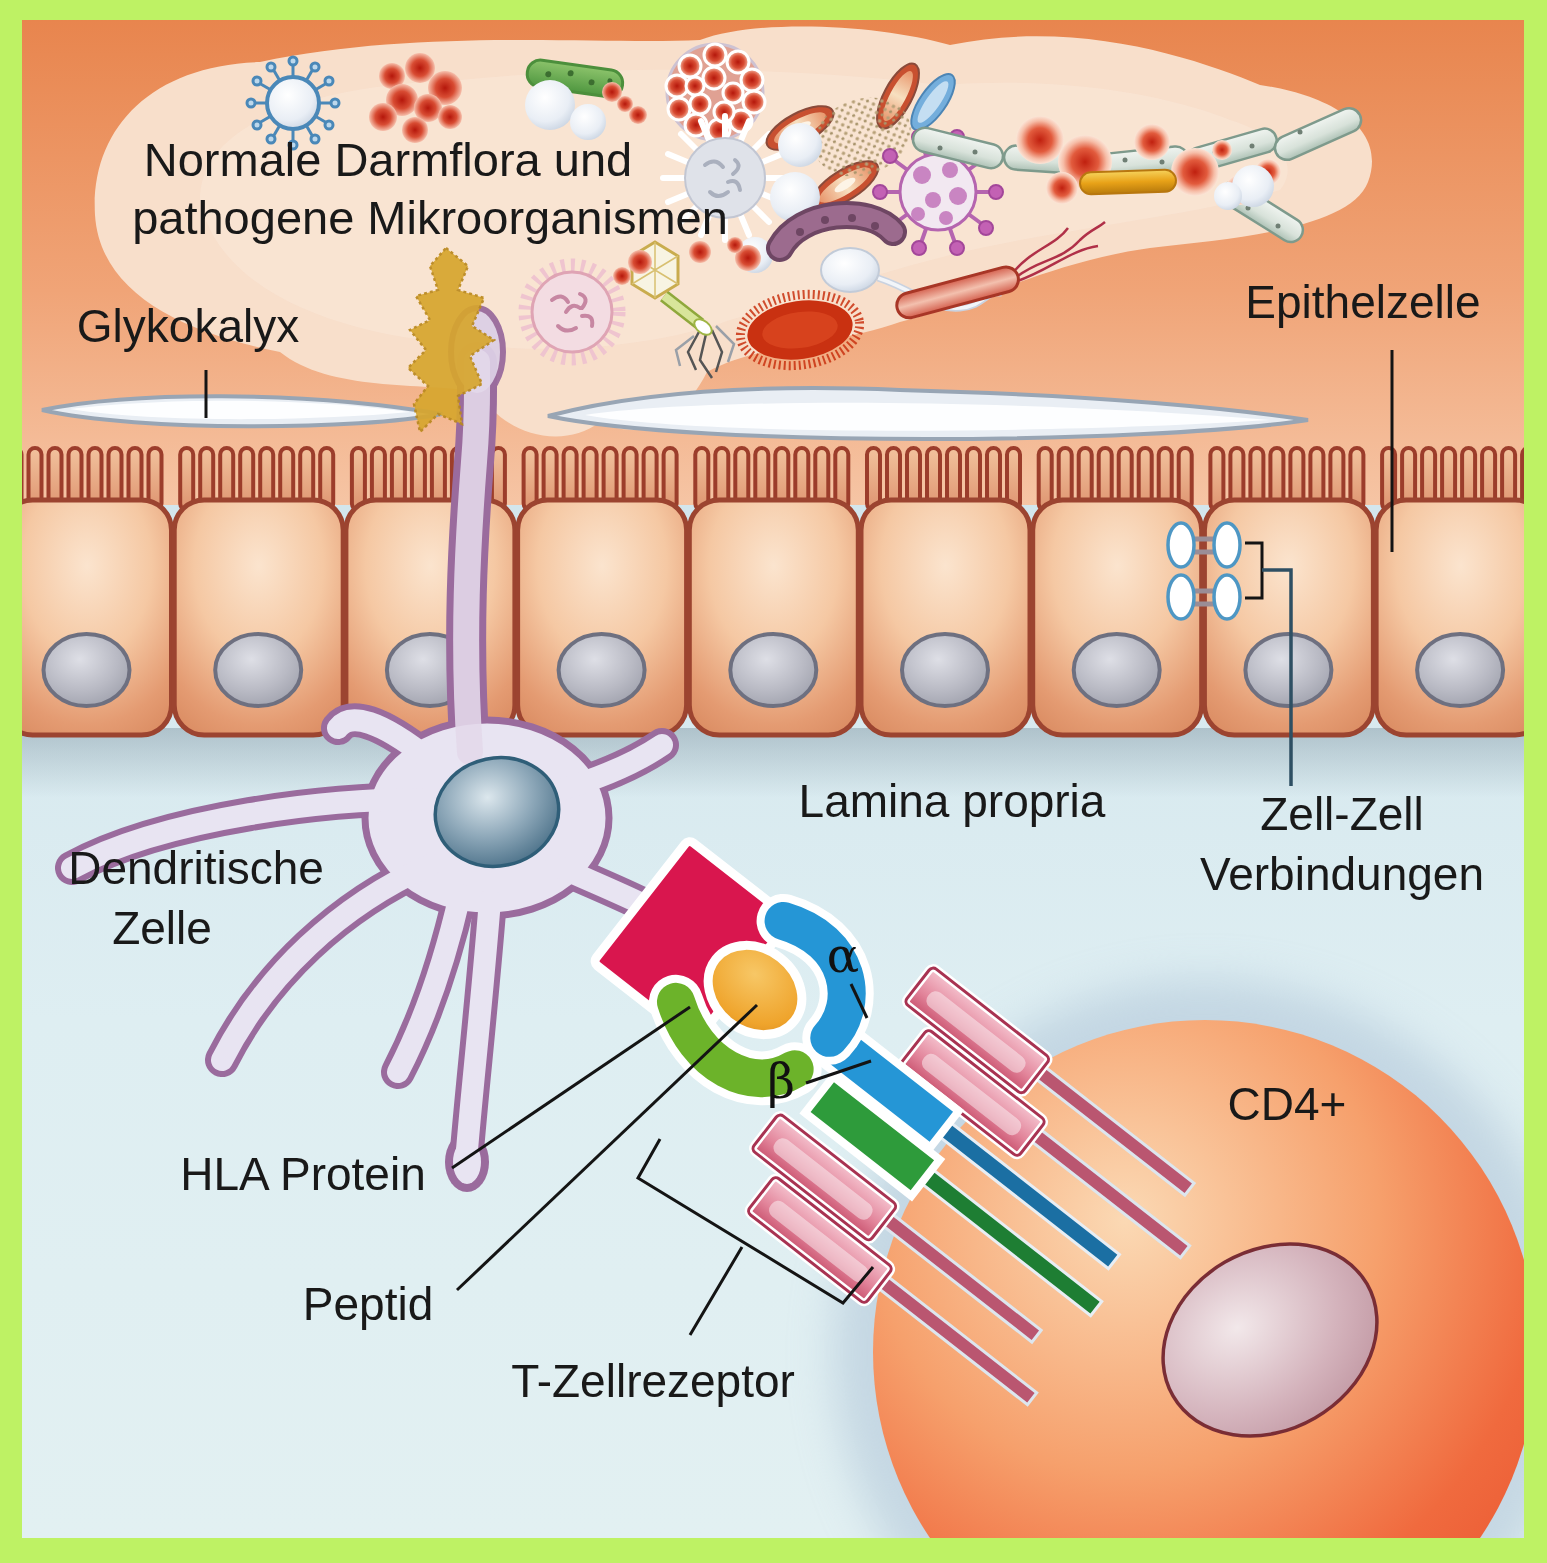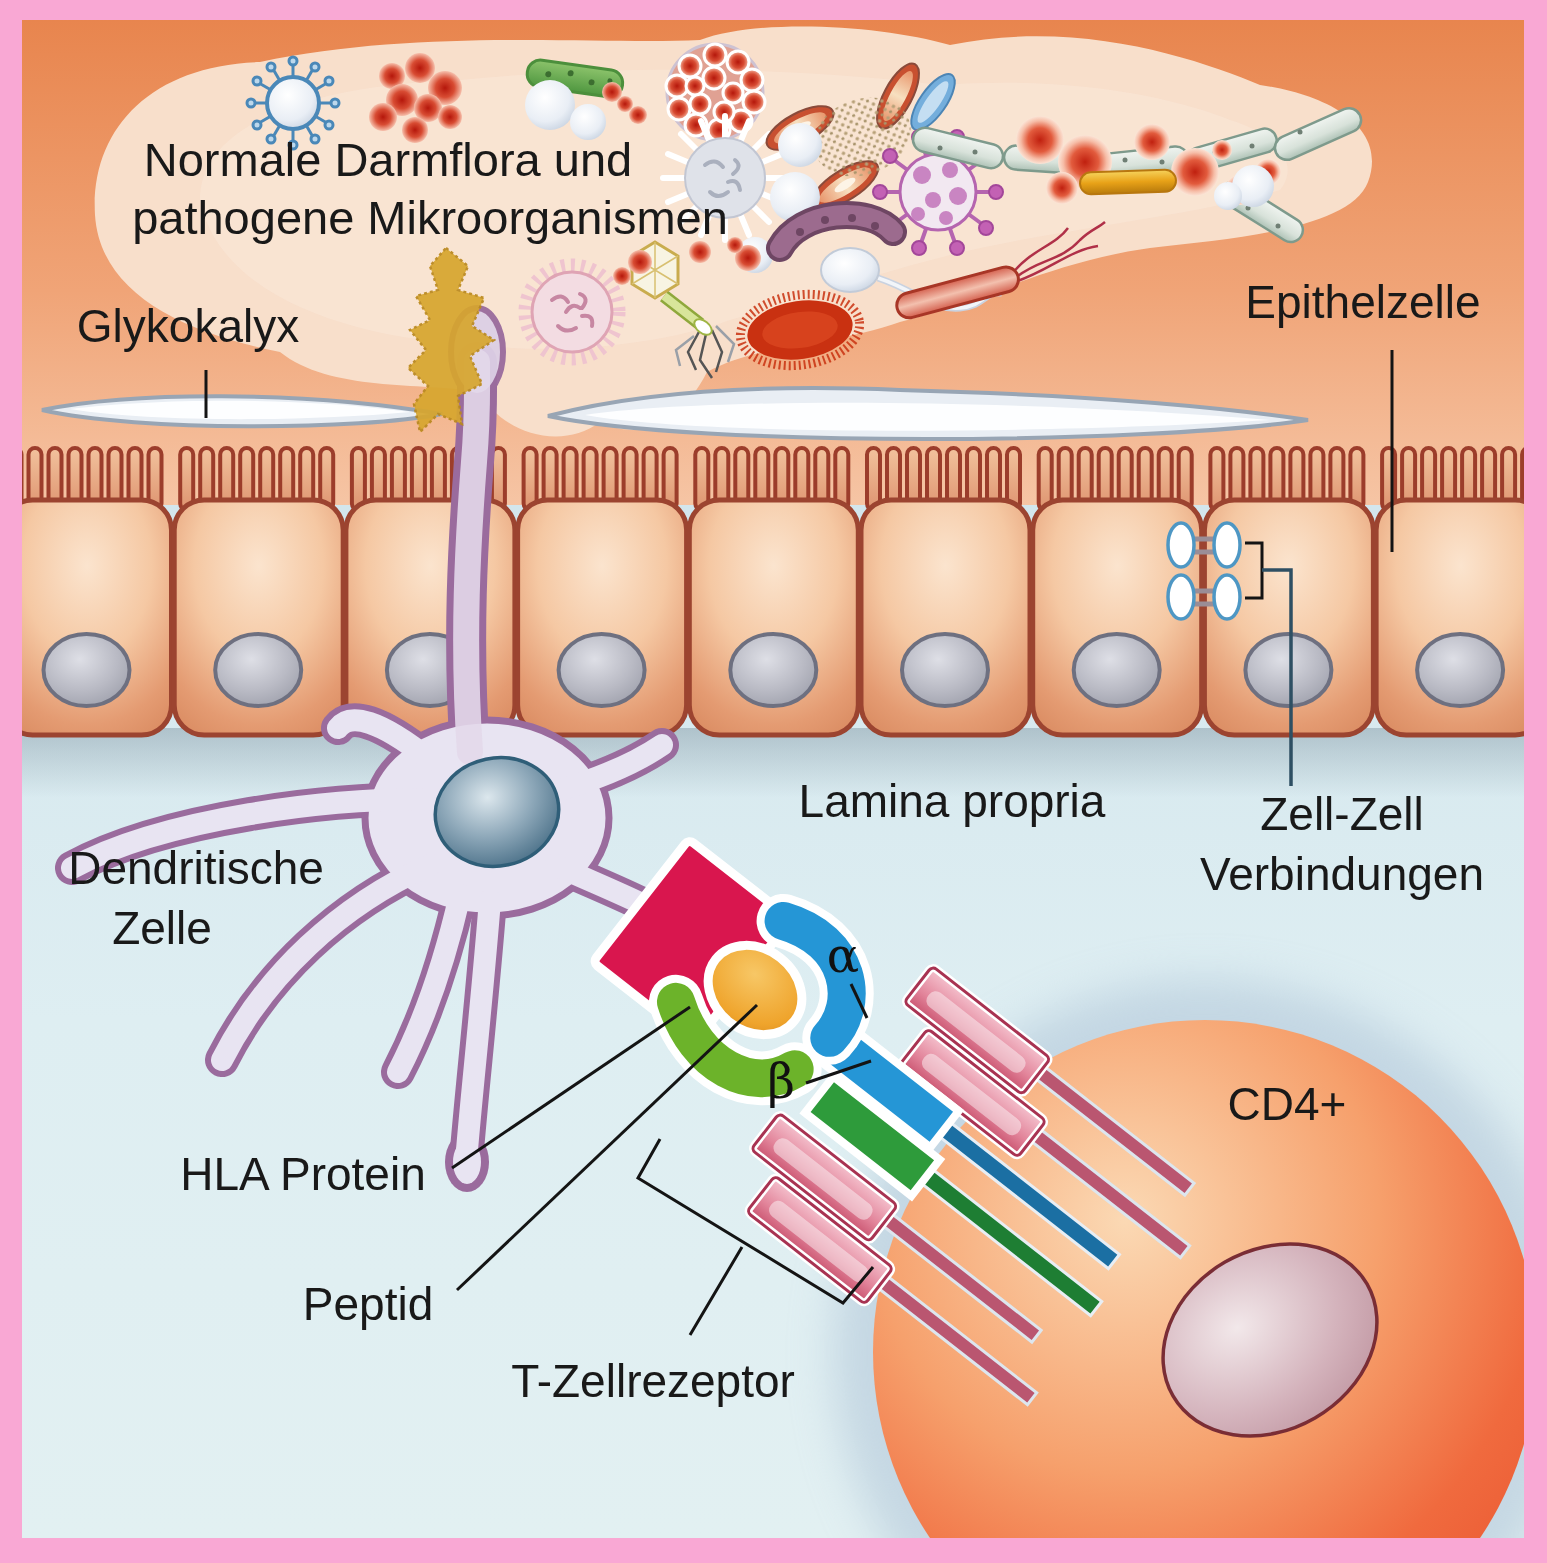--- a/index.html
+++ b/index.html
@@ -1,16 +1,16 @@
 <!DOCTYPE html>
 <html><head>
 <meta charset="utf-8">
 <style>
   html,body{margin:0;padding:0;background:#ffffff;}
-  .stage{position:relative;width:1547px;height:1563px;background:#f9a8d4;
+  .stage{position:relative;width:1547px;height:1563px;background:#bef264;
          font-family:"Liberation Sans",sans-serif;}
   svg{display:block;}
   text.t{font-family:"Liberation Sans",sans-serif;font-size:46px;fill:#191919;
          text-anchor:middle;}
   text.title{font-size:47px;}
   text.greek{font-family:"DejaVu Serif",serif;font-size:48px;fill:#111;text-anchor:middle;}
   .ln{stroke:#141414;stroke-width:3;fill:none;}
 </style>
 </head>
 <body>

